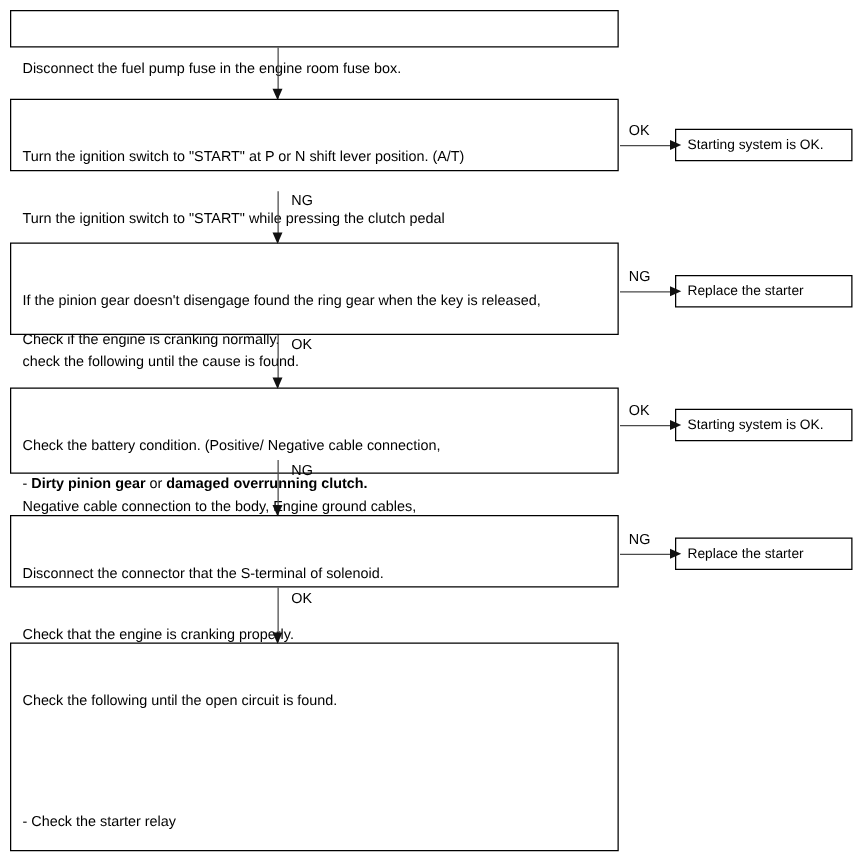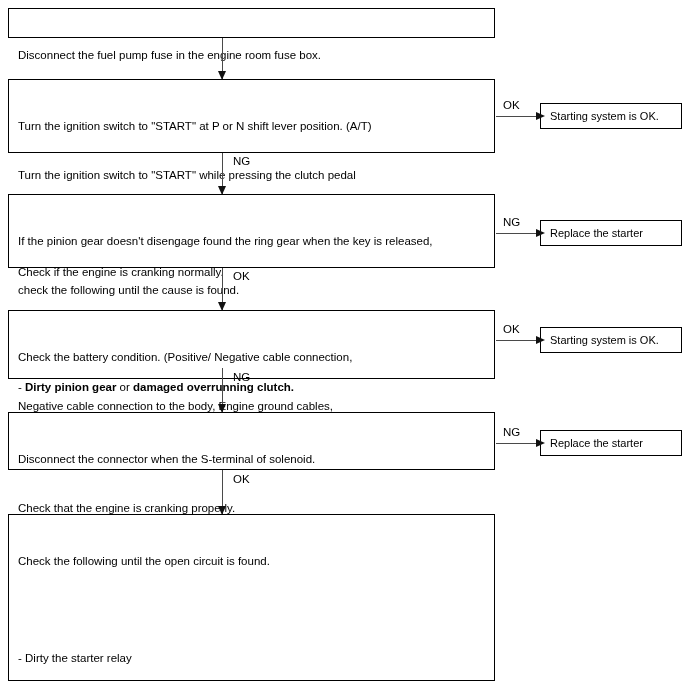--- a/index.html
+++ b/index.html
@@ -102,49 +102,49 @@
 </style>
 </head>
 <body>
 
 <div id="canvas">
 
   <div class="node main" style="left:8px; top:8px; height:30px;">
     <span class="ln">Disconnect the fuel pump fuse in the engine room fuse box.</span>
   </div>
 
-  <div class="node main" style="left:8px; top:79px; height:74px;">
+  <div class="node main" style="left:8px; top:79px; height:58px;">
     <span class="ln">Turn the ignition switch to "START" at P or N shift lever position. (A/T)</span>
     <span class="ln">Turn the ignition switch to "START" while pressing the clutch pedal</span>
     <span class="ln">and the brake pedal. (M/T)</span>
     <span class="ln">Check if the engine is cranking normally.</span>
   </div>
 
   <div class="node main" style="left:8px; top:194px; height:74px;">
     <span class="ln">If the pinion gear doesn't disengage found the ring gear when the key is released,</span>
     <span class="ln">check the following until the cause is found.</span>
     <span class="ln"><span>- </span><span class="b">Malfunctioning solenoid plunger and magnetic switch</span></span>
     <span class="ln"><span>- </span><span class="b">Dirty pinion gear</span><span> or </span><span class="b">damaged overrunning clutch.</span></span>
   </div>
 
   <div class="node main" style="left:8px; top:310px; height:69px;">
     <span class="ln">Check the battery condition. (Positive/ Negative cable connection,</span>
     <span class="ln">Negative cable connection to the body, Engine ground cables,</span>
     <span class="ln">Starter "B" terminal connection and corrosion. After that, try starting the engine again.</span>
   </div>
 
   <div class="node main" style="left:8px; top:412px; height:58px;">
-    <span class="ln">Disconnect the connector when the S-terminal of solenoid.</span>
+    <span class="ln">Disconnect the connector that the S-terminal of solenoid.</span>
     <span class="ln">Check that the engine is cranking properly.</span>
   </div>
 
   <div class="node main" style="left:8px; top:514px; height:167px;">
     <span class="ln">Check the following until the open circuit is found.</span>
     <span class="spacer"></span>
-    <span class="ln">- Dirty the starter relay</span>
+    <span class="ln">- Check the starter relay</span>
     
     
     
     
     
     
     
   </div>
 
   <div class="node side" style="top:103px;">

